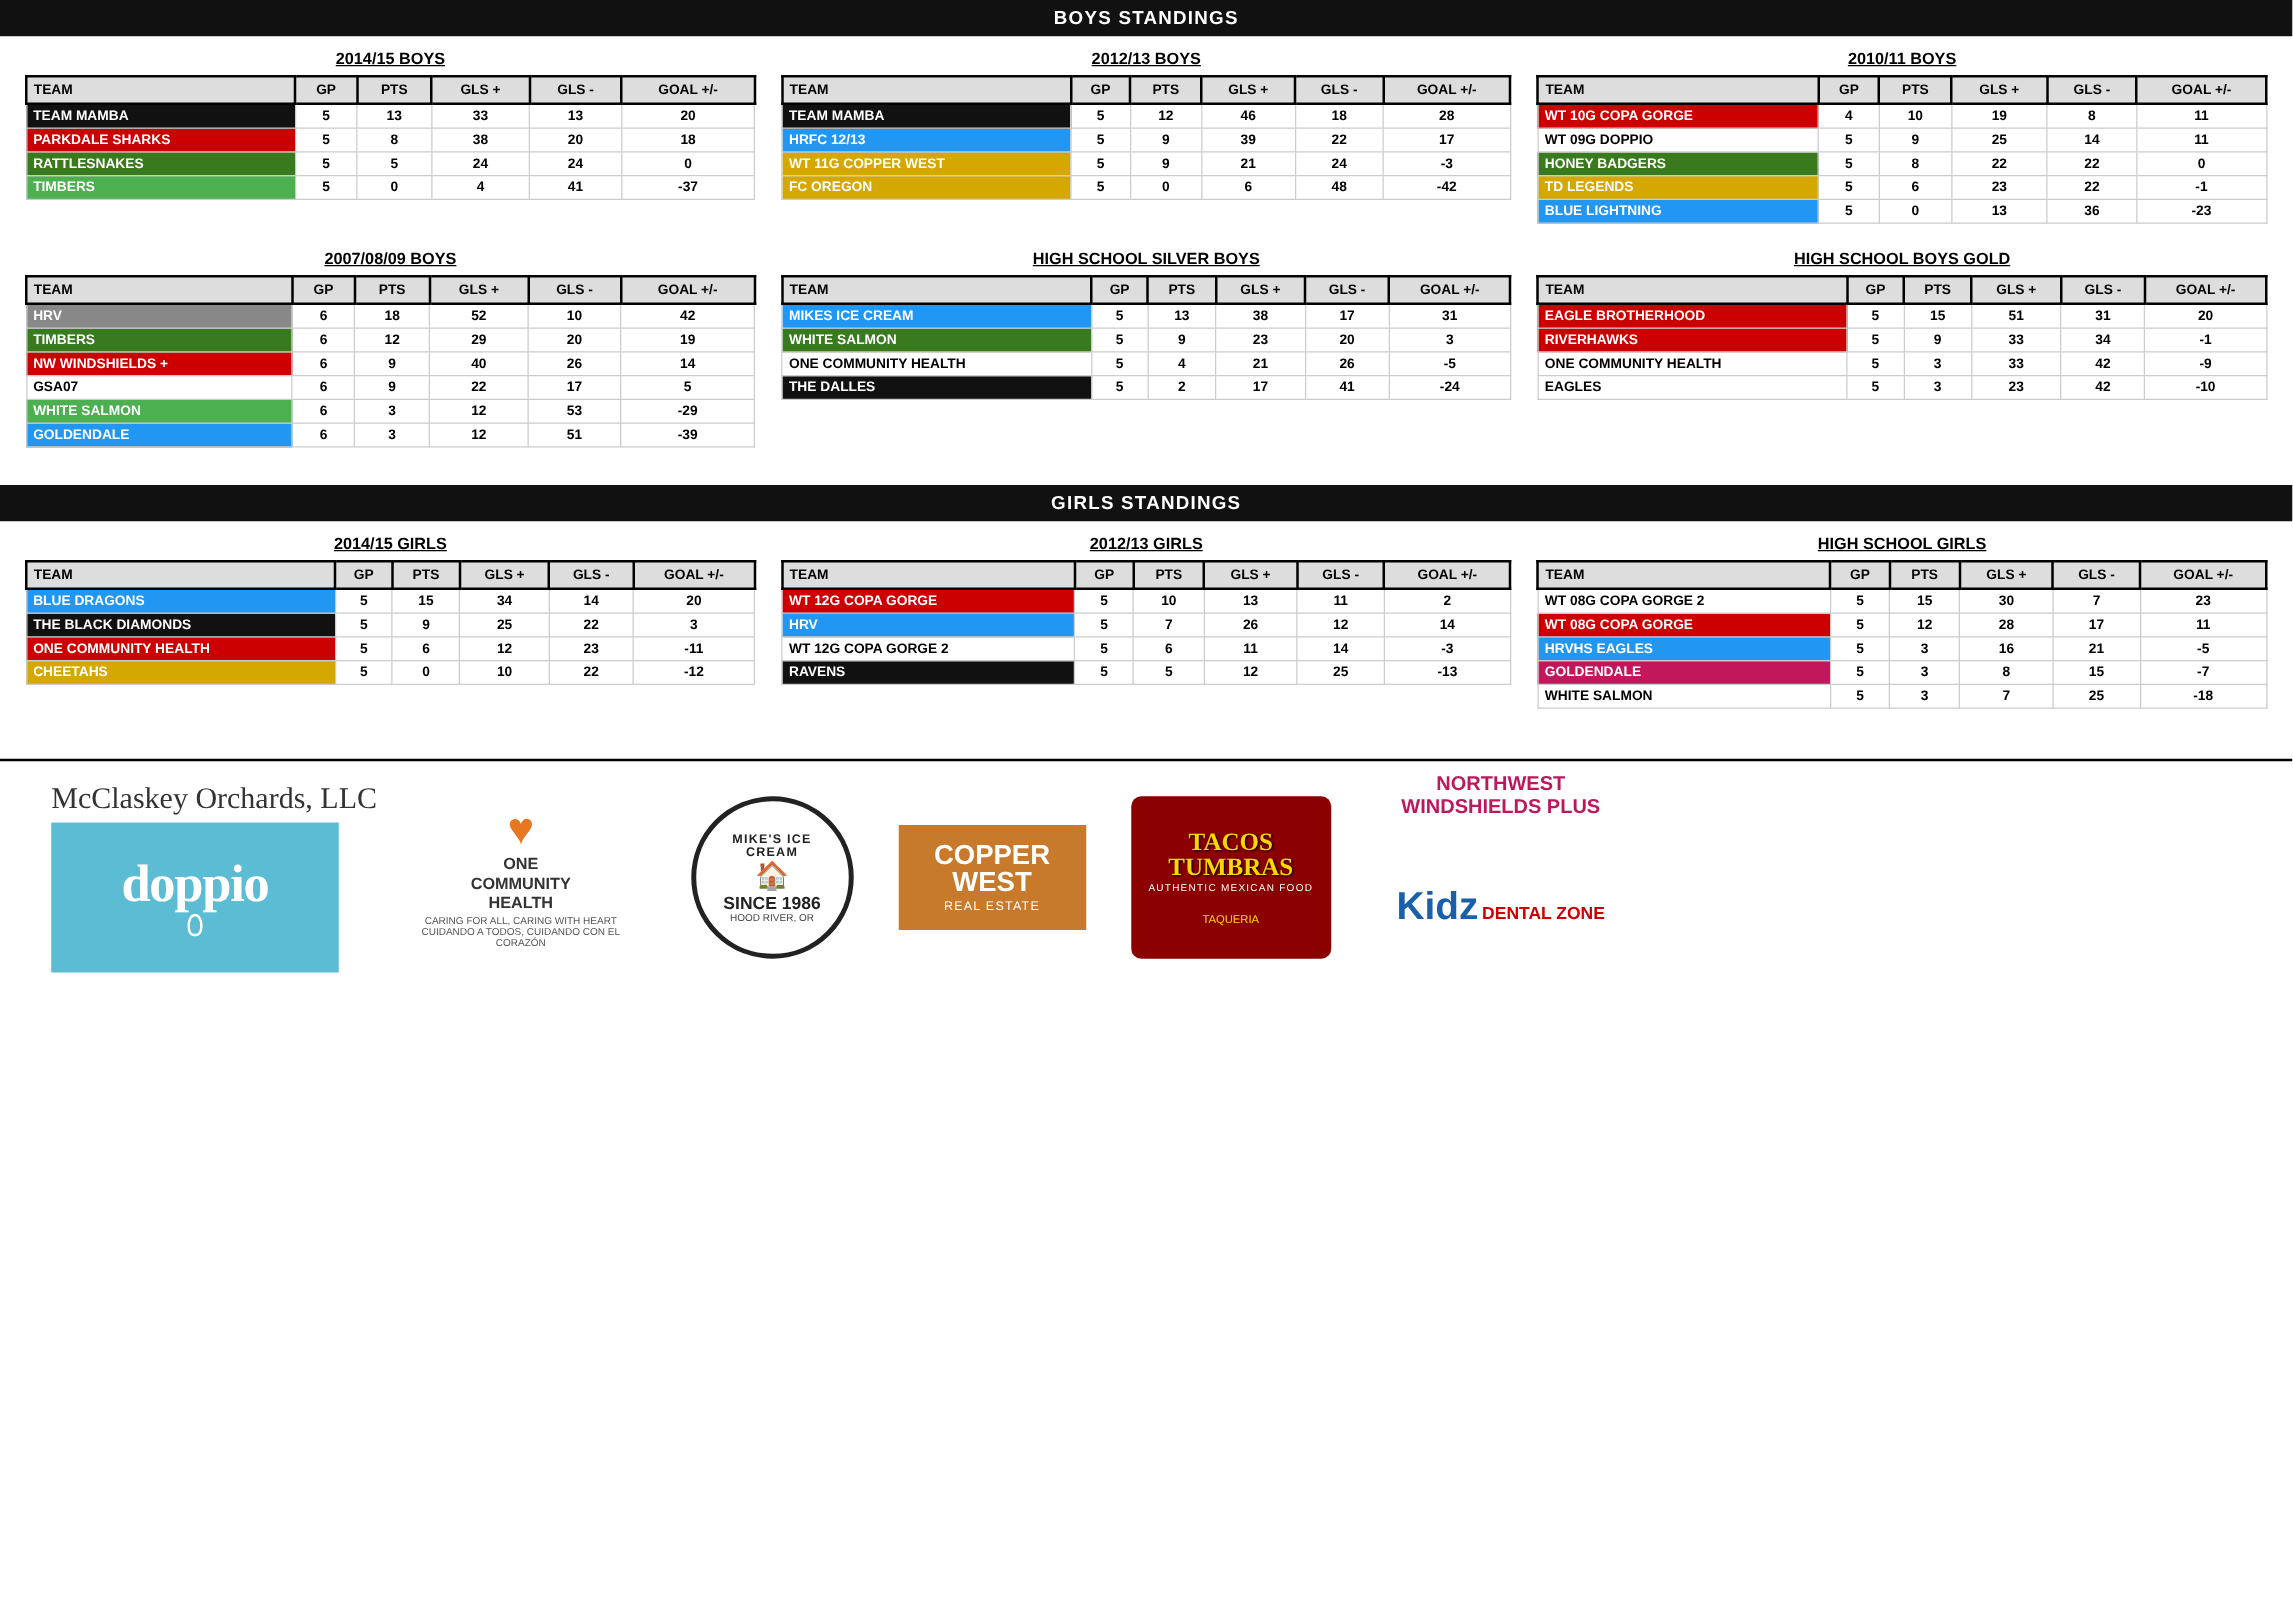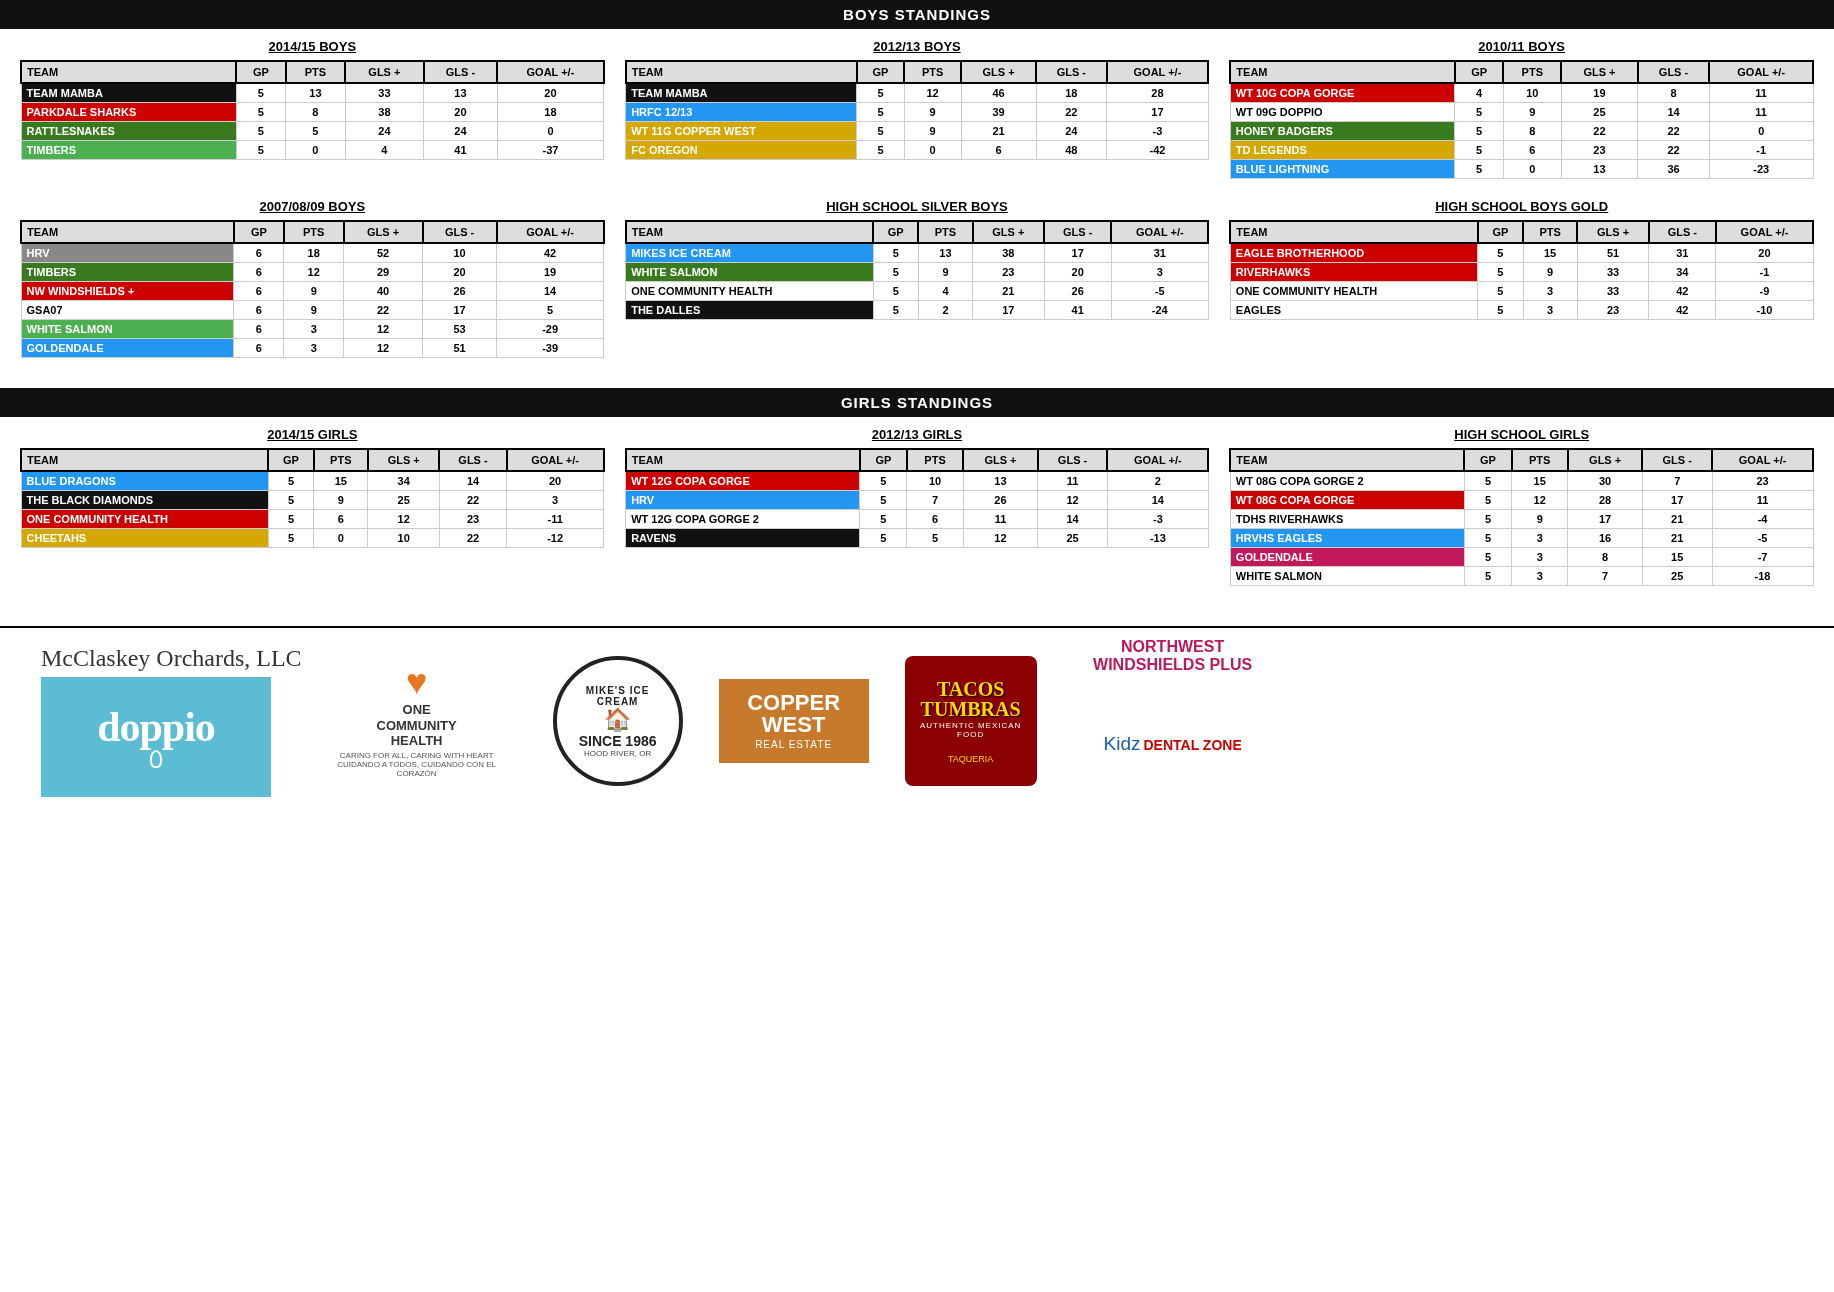--- a/index.html
+++ b/index.html
@@ -203,33 +203,33 @@
     .kidz-logo {
       width: 180px;
       height: 120px;
       display: flex;
       flex-direction: column;
       align-items: center;
       justify-content: center;
       text-align: center;
     }
     .kidz-logo .kidz-text {
-      font-size: 19px;
-      font-weight: normal;
+      font-size: 31px;
+      font-weight: bold;
       color: #1a5faa;
     }
     .kidz-logo .kidz-sub {
       font-size: 14px;
       font-weight: bold;
       color: #cc0000;
     }
 
     
     .tacos-logo {
-      width: 132px;
+      width: 160px;
       height: 130px;
       display: flex;
       flex-direction: column;
       align-items: center;
       justify-content: center;
       background: #8b0000;
       border-radius: 8px;
       padding: 8px;
       text-align: center;
     }
@@ -722,28 +722,20 @@
             </tr>
             <tr>
               <td class="bg-red">WT 08G COPA GORGE</td>
               <td>5</td>
               <td>12</td>
               <td>28</td>
               <td>17</td>
               <td>11</td>
             </tr>
             <tr>
-              <td class="bg-white">TDHS RIVERHAWKS</td>
-              <td>5</td>
-              <td>9</td>
-              <td>17</td>
-              <td>21</td>
-              <td>-4</td>
-            </tr>
-            <tr>
               <td class="bg-blue2">HRVHS EAGLES</td>
               <td>5</td>
               <td>3</td>
               <td>16</td>
               <td>21</td>
               <td>-5</td>
             </tr>
             <tr>
               <td class="bg-magenta">GOLDENDALE</td>
               <td>5</td>

